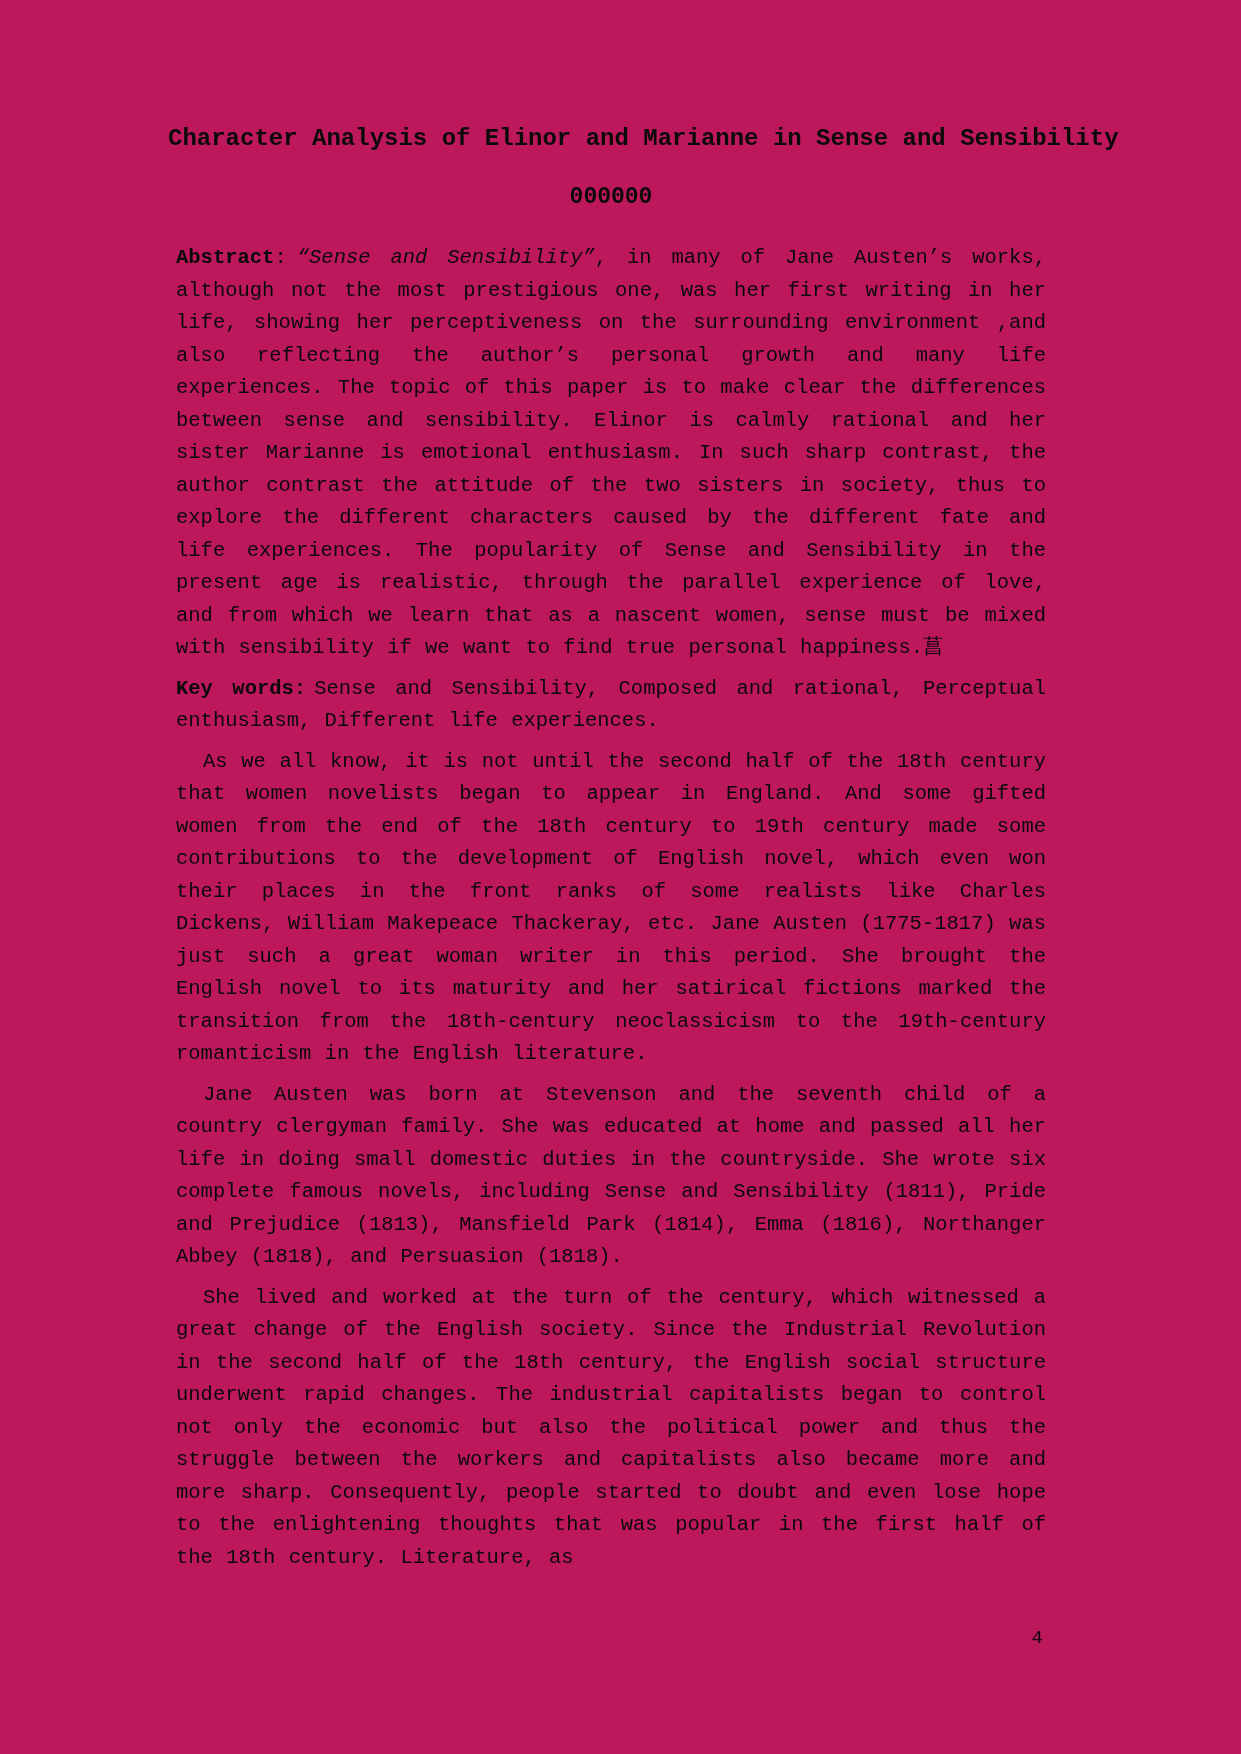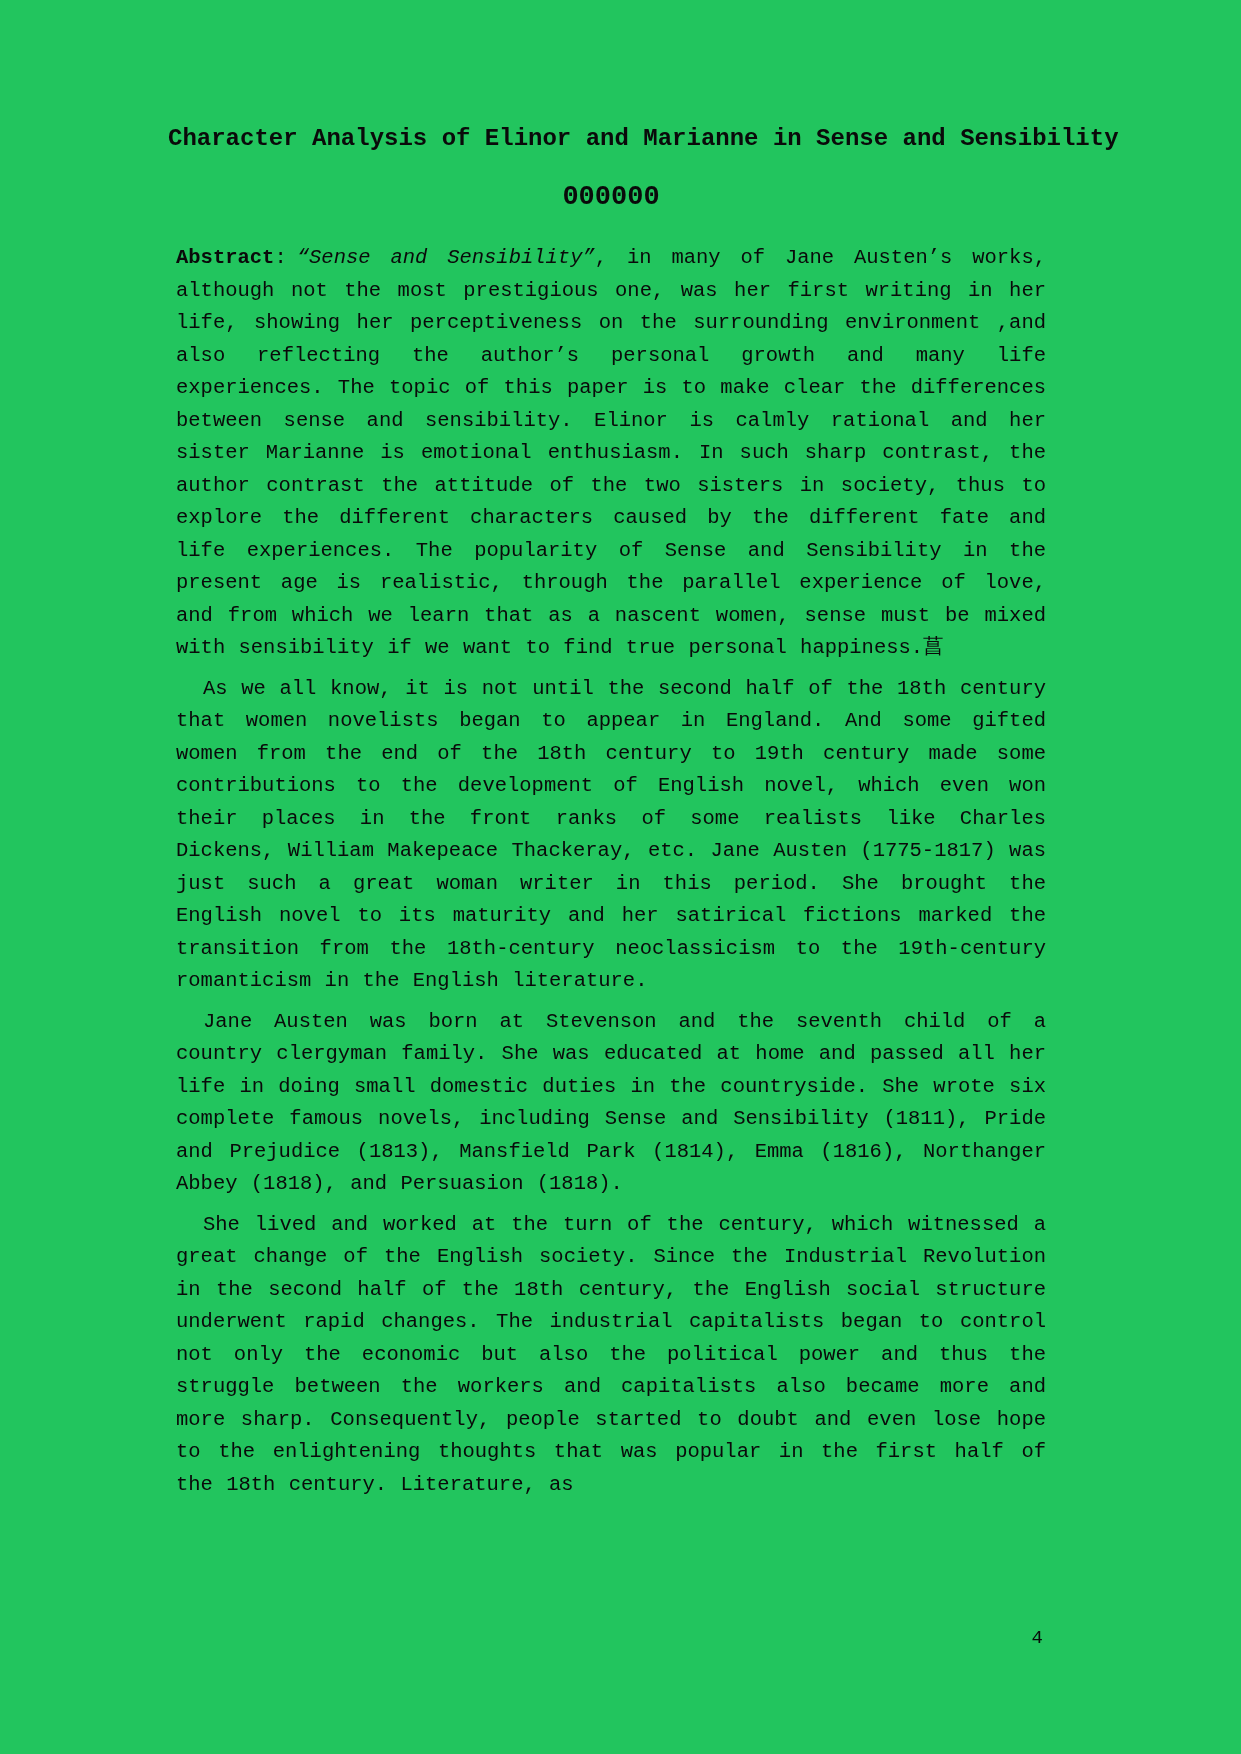--- a/index.html
+++ b/index.html
@@ -1,40 +1,40 @@
 <!DOCTYPE html>
 <html><head>
 <meta charset="utf-8">
 <style>
   html, body { margin: 0; padding: 0; background: #ffffff; }
   .page {
     position: relative;
     width: 1241px;
     height: 1754px;
-    background: #22c55e;
+    background: #be185d;
     overflow: hidden;
     font-family: "Liberation Mono", "DejaVu Sans Mono", monospace;
     color: #0a0a0a;
   }
   .content {
     position: absolute;
     left: 168px;
     top: 122px;
     width: 886px;
   }
   .doc-title {
     font-size: 24px;
     font-weight: bold;
     text-align: center;
     margin: 0;
     line-height: 34px;
     white-space: nowrap;
   }
   .doc-subtitle {
-    font-size: 27px;
+    font-size: 23px;
     font-weight: bold;
     text-align: center;
     margin: 26px 0 0 0;
     line-height: 30px;
   }
   .para {
     font-size: 20.5px;
     line-height: 32.5px;
     text-align: justify;
     margin: 8px;
@@ -67,20 +67,23 @@
   <div class="content">
 
     <h1 class="doc-title">Character Analysis of Elinor and Marianne in Sense and Sensibility</h1>
 
     <div class="doc-subtitle">000000</div>
 
     <p class="para abstract-para">
       <span class="bold">Abstract</span><span>:</span><em class="quote-title">“Sense and Sensibility”</em><span>, in many of Jane Austen’s works, although not the most prestigious one, was her first writing in her life, showing her perceptiveness on the surrounding environment ,and also reflecting the author’s personal growth and many life experiences. The topic of this paper is to make clear the differences between sense and sensibility. Elinor is calmly rational and her sister Marianne is emotional enthusiasm. In such sharp contrast, the author contrast the attitude of the two sisters in society, thus to explore the different characters caused by the different fate and life experiences. The popularity of Sense and Sensibility in the present age is realistic, through the parallel experience of love, and from which we learn that as a nascent women, sense must be mixed with sensibility if we want to find true personal happiness.菖</span>
     </p>
 
+    <p class="para">
+      <span class="bold">Key words:</span><span class="kw-body">Sense and Sensibility, Composed and rational, Perceptual enthusiasm, Different life experiences.</span>
+    </p>
 
 
     <p class="para indent">As we all know, it is not until the second half of the 18th century that women novelists began to appear in England. And some gifted women from the end of the 18th century to 19th century made some contributions to the development of English novel, which even won their places in the front ranks of some realists like Charles Dickens, William Makepeace Thackeray, etc. Jane Austen (1775-1817) was just such a great woman writer in this period. She brought the English novel to its maturity and her satirical fictions marked the transition from the 18th-century neoclassicism to the 19th-century romanticism in the English literature.</p>
 
     <p class="para indent">Jane Austen was born at Stevenson and the seventh child of a country clergyman family. She was educated at home and passed all her life in doing small domestic duties in the countryside. She wrote six complete famous novels, including Sense and Sensibility (1811), Pride and Prejudice (1813), Mansfield Park (1814), Emma (1816), Northanger Abbey (1818), and Persuasion (1818).</p>
 
     <p class="para indent">She lived and worked at the turn of the century, which witnessed a great change of the English society. Since the Industrial Revolution in the second half of the 18th century, the English social structure underwent rapid changes. The industrial capitalists began to control not only the economic but also the political power and thus the struggle between the workers and capitalists also became more and more sharp. Consequently, people started to doubt and even lose hope to the enlightening thoughts that was popular in the first half of the 18th century. Literature, as</p>
 
   </div>
 

